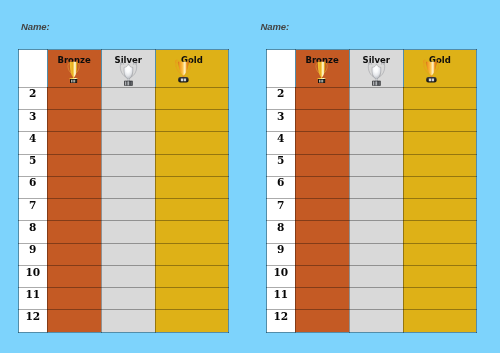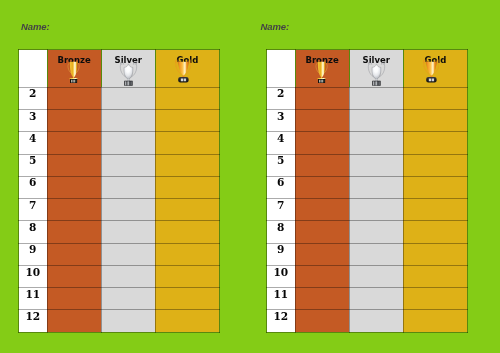--- a/index.html
+++ b/index.html
@@ -1,28 +1,28 @@
 <!DOCTYPE html>
 <html><head>
 <meta charset="utf-8">
 <style>
   html,body{margin:0;padding:0;background:#fff;}
   body{width:500px;height:353px;font-family:"DejaVu Sans",sans-serif;overflow:hidden;position:relative;
        -webkit-font-smoothing:antialiased;}
   *{box-sizing:border-box;}
-  .sheet{position:absolute;left:0;top:0;width:500px;height:353px;background:#84cc16;}
+  .sheet{position:absolute;left:0;top:0;width:500px;height:353px;background:#7dd3fc;}
   .panel{position:absolute;top:0;height:353px;}
   .name-label{position:absolute;font-family:"Liberation Sans",sans-serif;font-size:9.5px;font-weight:bold;font-style:italic;color:#444444;letter-spacing:-0.1px;
               white-space:nowrap;line-height:10px;}
   table.medals{position:absolute;border-collapse:collapse;table-layout:fixed;width:192px;}
   table.medals td{padding:0;margin:0;border:1px solid rgba(0,0,0,0.33);}
   .c-num{width:28.5px;background:#fff;}
   .c-bronze{width:54.2px;}
   .c-silver{width:54.2px;}
-  .c-gold{width:64px;}
+  .c-gold{width:73px;}
   tr.head td{height:37.6px;vertical-align:top;text-align:center;position:relative;}
   tr.body td{height:22.27px;vertical-align:top;text-align:center;}
   .hlabel{font-family:"DejaVu Sans",sans-serif;font-size:8.5px;font-weight:bold;color:#0d0d0d;display:block;line-height:9px;padding-top:6px;}
   .num{font-family:"DejaVu Serif",serif;font-size:10.6px;font-weight:bold;color:#060606;display:block;line-height:10px;padding-top:0.6px;}
   svg.tro{position:absolute;display:block;}
 </style>
 </head>
 <body>
 
 <div class="sheet">

